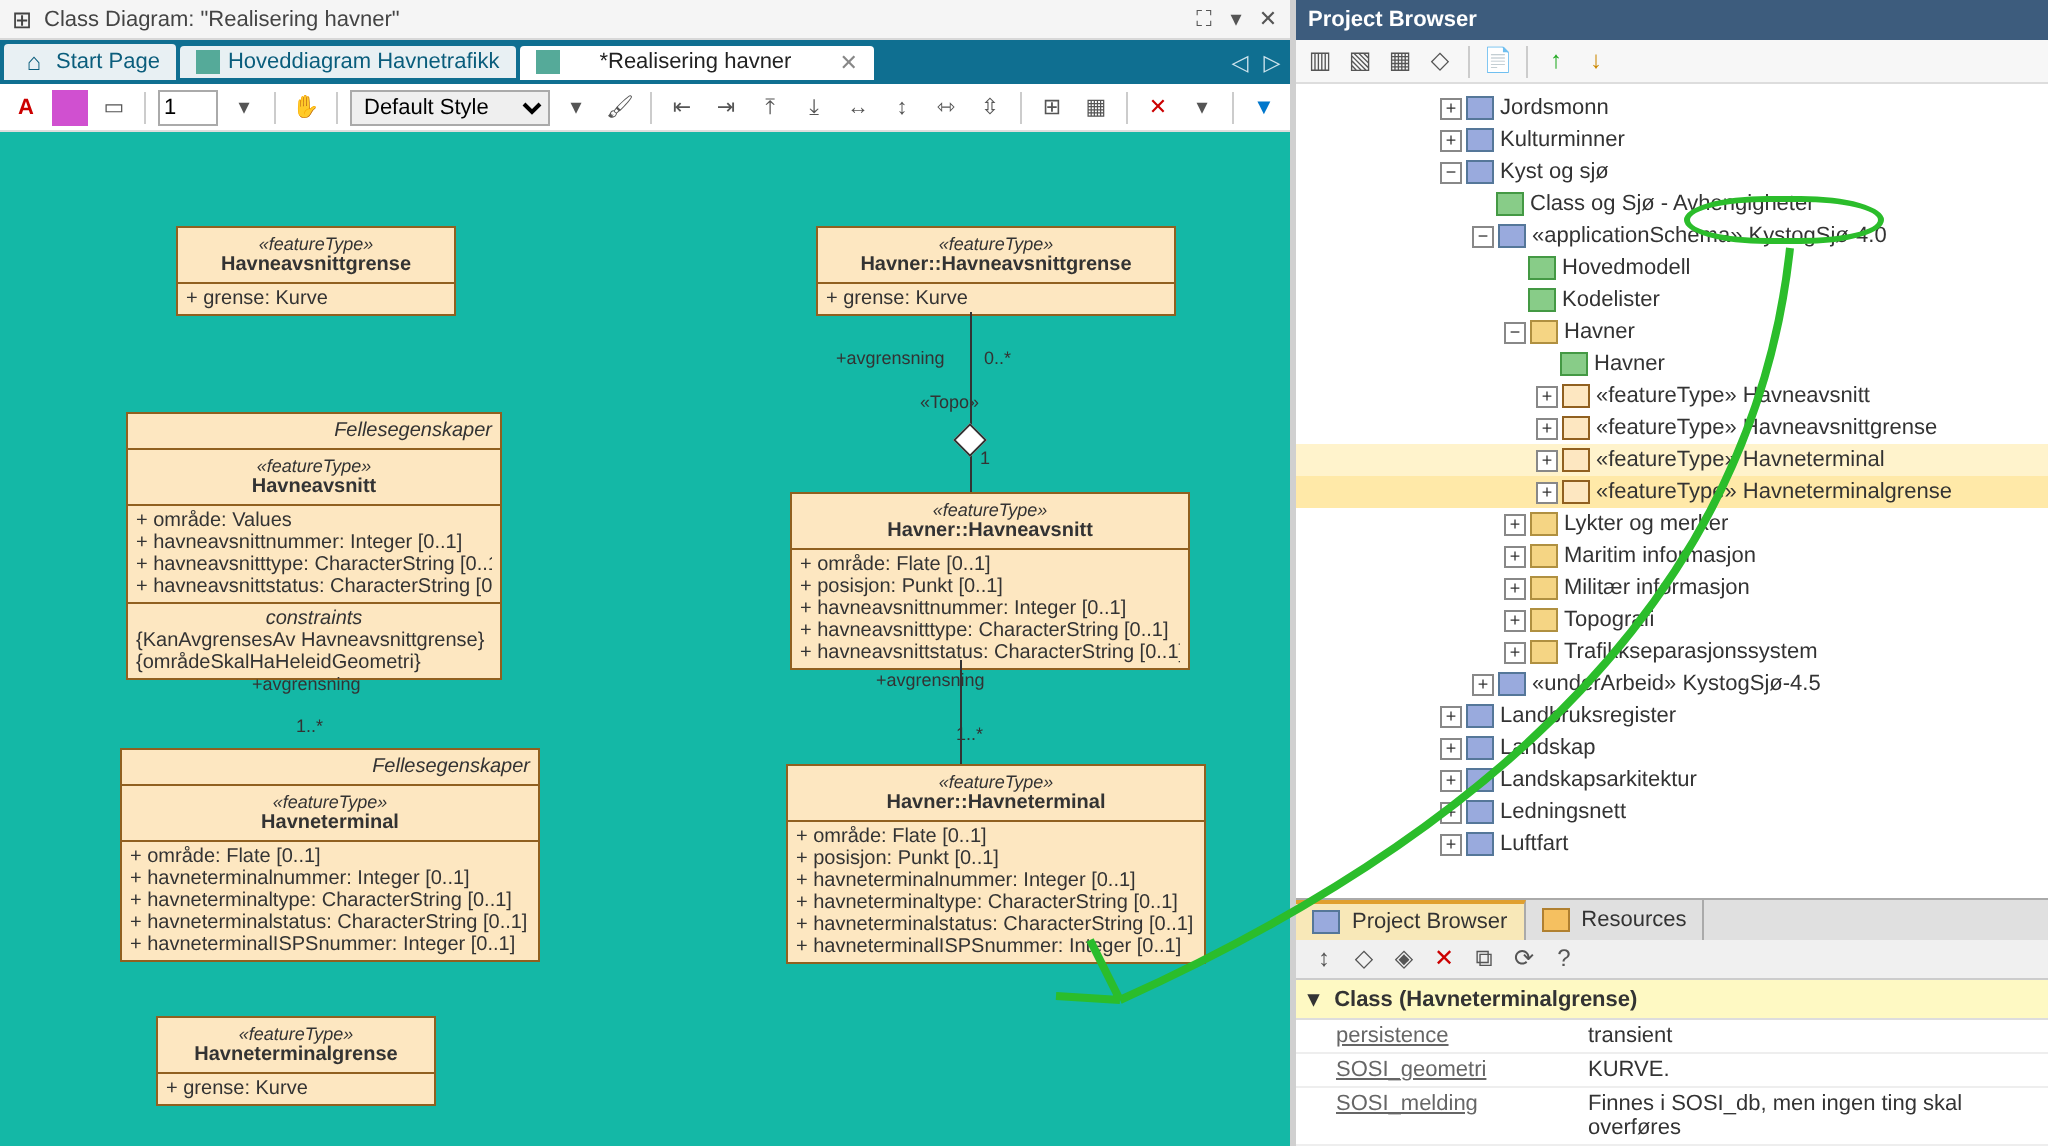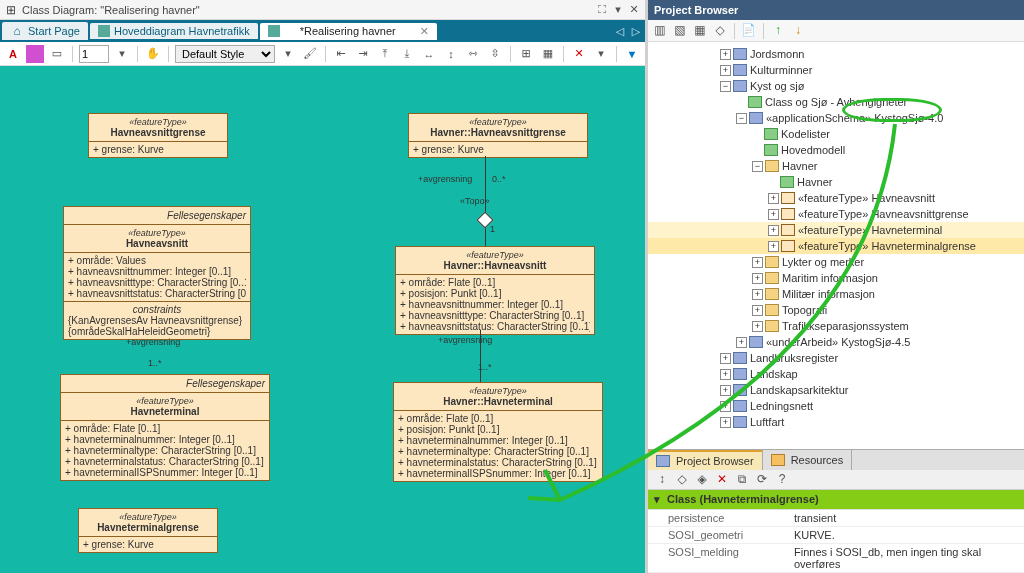--- a/index.html
+++ b/index.html
@@ -58,23 +58,23 @@
 .ico-folder { background: #f5d584; border: 1px solid #b09040; }
 
 .pb-tabs { display: flex; background: #e0e0e0; border-top: 1px solid #aaa; }
 .pb-tab { padding: 3px 8px; font-size: 11px; border-right: 1px solid #aaa; cursor: pointer; display: flex; align-items: center; gap: 3px; }
 .pb-tab.active { background: #f8e8b8; border-top: 2px solid #e0a030; }
 
 
 .tv-head { background: #3d5c7d; color: #fff; font-weight: bold; padding: 4px 6px; font-size: 11px; }
 .tv-toolbar { background: #f0f0f0; border-bottom: 1px solid #ccc; height: 20px; display: flex; align-items: center; gap: 4px; padding: 0 6px; }
 .tv-body { font-size: 11px; }
-.tv-cat { background: #84cc16; font-weight: bold; padding: 3px 6px; border-bottom: 1px solid #ddd; }
+.tv-cat { background: #fef9c3; font-weight: bold; padding: 3px 6px; border-bottom: 1px solid #ddd; }
 .tv-row { display: flex; border-bottom: 1px solid #eee; }
-.tv-key { width: 140px; padding: 2px 6px 2px 20px; color: #666; }
+.tv-key { width: 140px; padding: 2px 6px 2px 20px; color: #666; text-decoration: underline; }
 .tv-val { flex: 1; padding: 2px 6px; color: #333; }
 
 
 .annot-circle { position: absolute; border: 3px solid #2bbd2b; border-radius: 50% / 60%; }
 .annot-arrow { position: absolute; pointer-events: none; }
 </style>
 </head>
 <body>
 
 <div class="app">
@@ -289,25 +289,25 @@
           <span class="node-ico ico-diag"></span>
           <span>Class og Sjø - Avhengigheter</span>
         </div>
       <div class="tree-node" style="padding-left:88px">
           <span class="expander">−</span>
           <span class="node-ico ico-model"></span>
           <span>«applicationSchema» KystogSjø-4.0</span>
         </div>
       <div class="tree-node" style="padding-left:116px">
           <span class="node-ico ico-diag"></span>
-          <span>Kodelister</span>
+          <span>Hovedmodell</span>
         </div>
       <div class="tree-node" style="padding-left:116px">
           <span class="node-ico ico-diag"></span>
-          <span>Hovedmodell</span>
+          <span>Kodelister</span>
         </div>
       <div class="tree-node" style="padding-left:104px">
           <span class="expander">−</span>
           <span class="node-ico ico-folder"></span>
           <span>Havner</span>
         </div>
       <div class="tree-node" style="padding-left:132px">
           <span class="node-ico ico-diag"></span>
           <span>Havner</span>
         </div>

